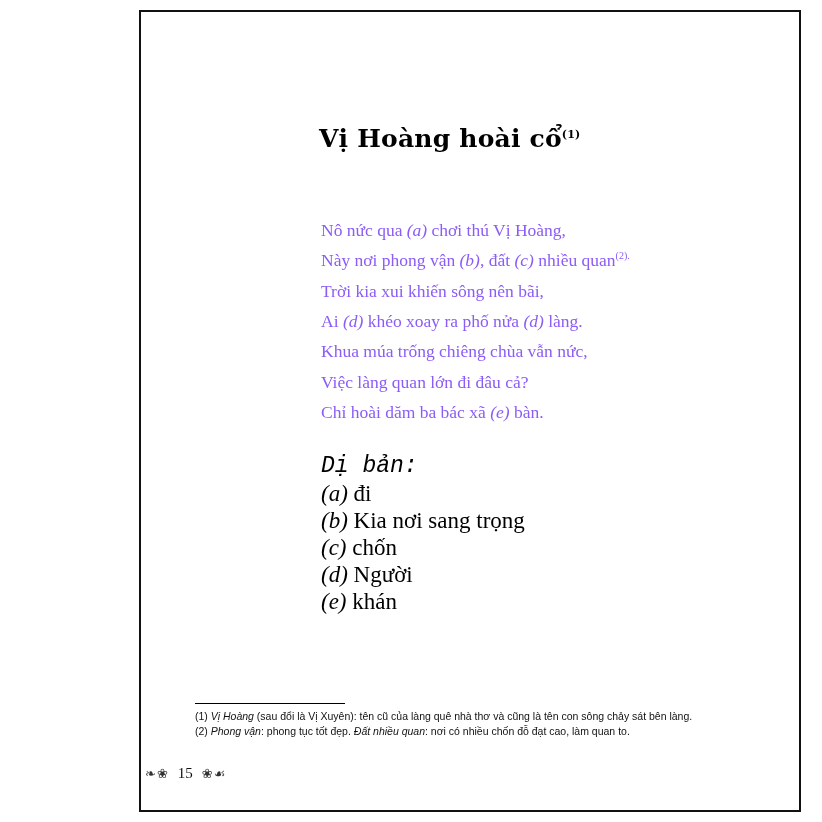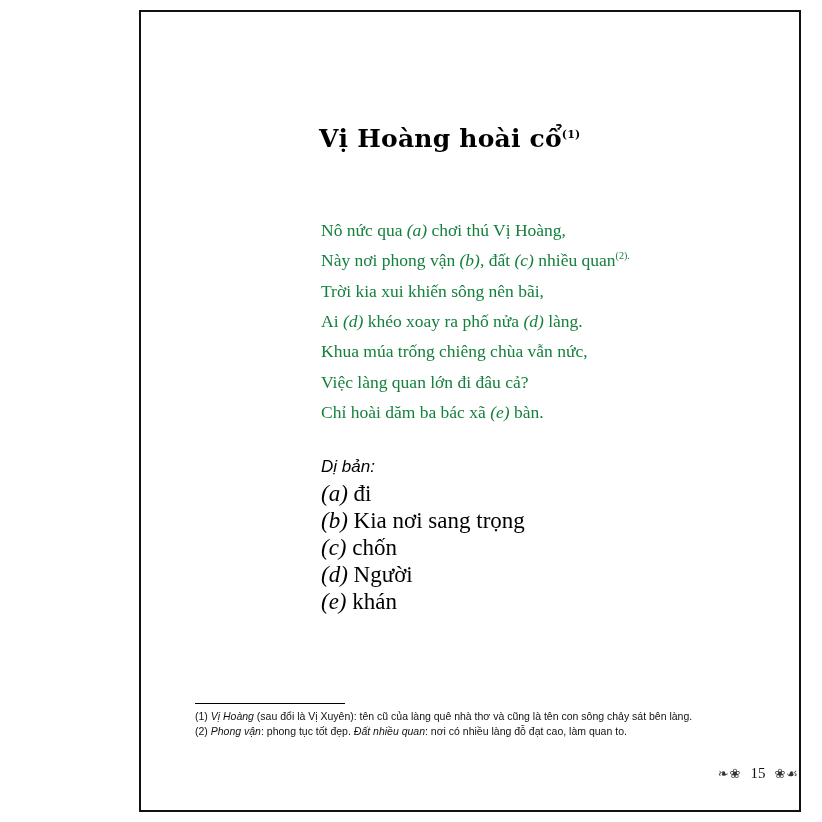--- a/index.html
+++ b/index.html
@@ -49,37 +49,37 @@
     vertical-align: super;
   }
   .poem-body {
     padding-left: 126px;
   }
   .verse-line {
     font-family: "Liberation Serif", serif;
     font-size: 17.5px;
     line-height: 26.5px;
     white-space: pre;
-    color: #15803d;
+    color: #8b5cf6;
   }
   .verse-line i {
     font-style: italic;
   }
   .verse-line sup {
     font-size: 10px;
     vertical-align: super;
   }
   .variants {
     padding-left: 126px;
     margin-top: 28px;
   }
   .variants-heading {
-    font-family: Liberation Sans, sans-serif;
+    font-family: Liberation Mono, monospace;
     font-style: italic;
-    font-size: 17px;
+    font-size: 23px;
     line-height: 27px;
   }
   .variant-item {
     font-family: "Liberation Serif", serif;
     font-size: 23px;
     line-height: 27px;
     white-space: pre;
   }
   .variant-item i {
     font-style: italic;
@@ -104,21 +104,21 @@
     margin: 0;
   }
   .footnote i {
     font-style: italic;
   }
   .page-footer {
     position: absolute;
     left: 4px;
     right: 0;
     bottom: 28px;
-    text-align: right;
+    text-align: left;
     font-family: "Liberation Serif", serif;
     font-size: 15px;
     color: #111;
   }
   .page-footer .orn {
     font-size: 13px;
     color: #333;
     letter-spacing: 1px;
   }
   .page-footer .num {
@@ -149,21 +149,21 @@
       <div class="variant-item"><i>(a)</i><span> đi</span></div>
       <div class="variant-item"><i>(b)</i><span> Kia nơi sang trọng</span></div>
       <div class="variant-item"><i>(c)</i><span> chốn</span></div>
       <div class="variant-item"><i>(d)</i><span> Người</span></div>
       <div class="variant-item"><i>(e)</i><span> khán</span></div>
     </div>
 
     <div class="footnotes">
       <div class="footnote-rule"></div>
       <p class="footnote"><span>(1) </span><i>Vị Hoàng</i><span> (sau đổi là Vị Xuyên): tên cũ của làng quê nhà thơ và cũng là tên con sông chảy sát bên làng.</span></p>
-      <p class="footnote"><span>(2) </span><i>Phong vận</i><span>: phong tục tốt đẹp. </span><i>Đất nhiều quan</i><span>: nơi có nhiều làng đỗ đạt cao, làm quan to.</span></p>
+      <p class="footnote"><span>(2) </span><i>Phong vận</i><span>: phong tục tốt đẹp. </span><i>Đất nhiều quan</i><span>: nơi có nhiều chốn đỗ đạt cao, làm quan to.</span></p>
     </div>
 
     <div class="page-footer">
       <span class="orn">❧❀</span><span class="num">15</span><span class="orn">❀☙</span>
     </div>
 
   </div>
 </div>
 
 </body></html>

